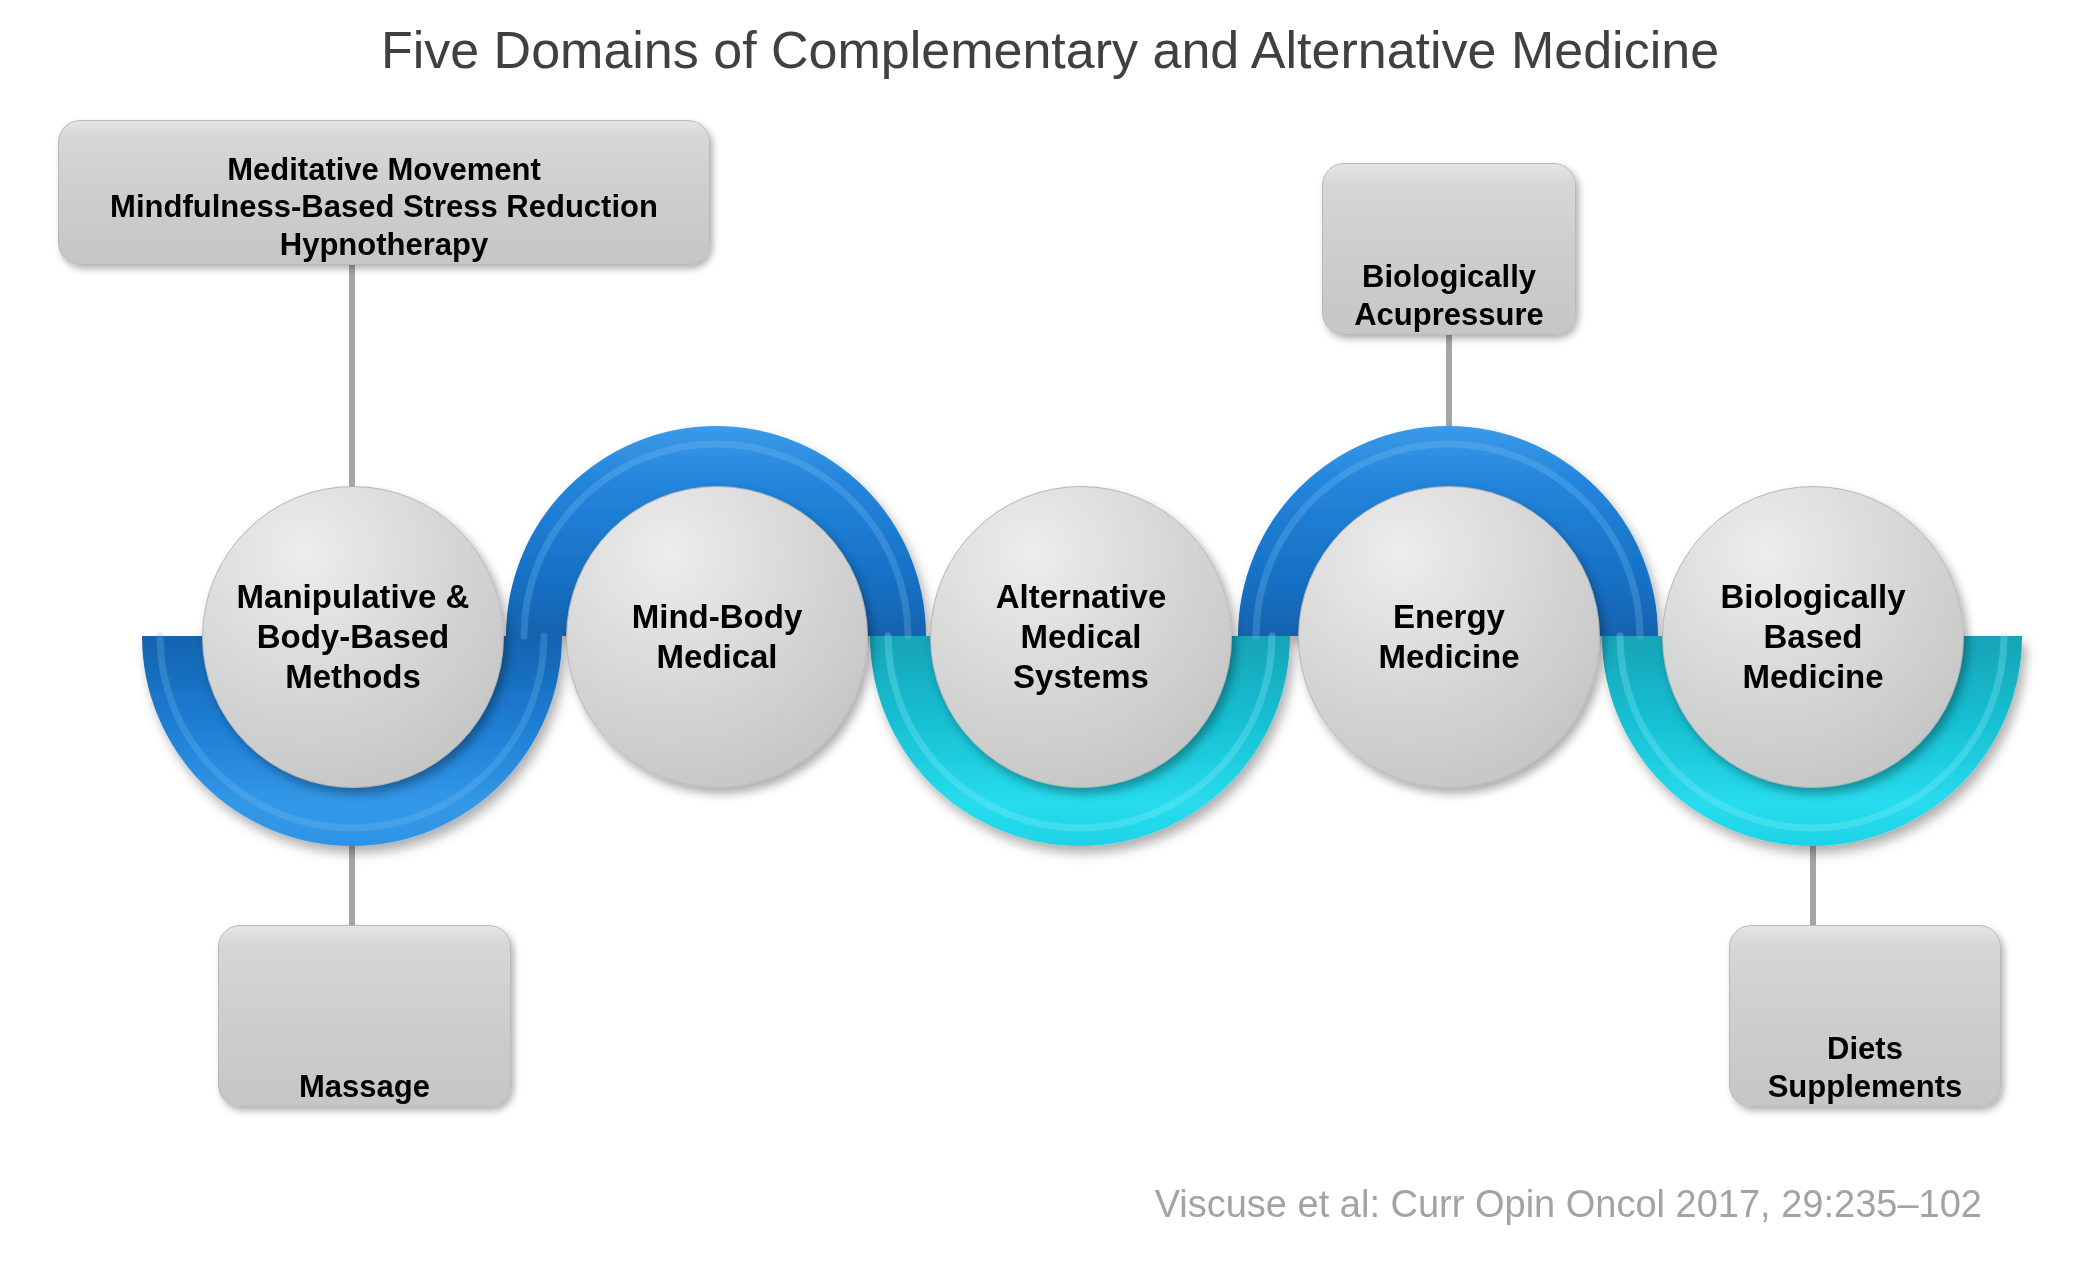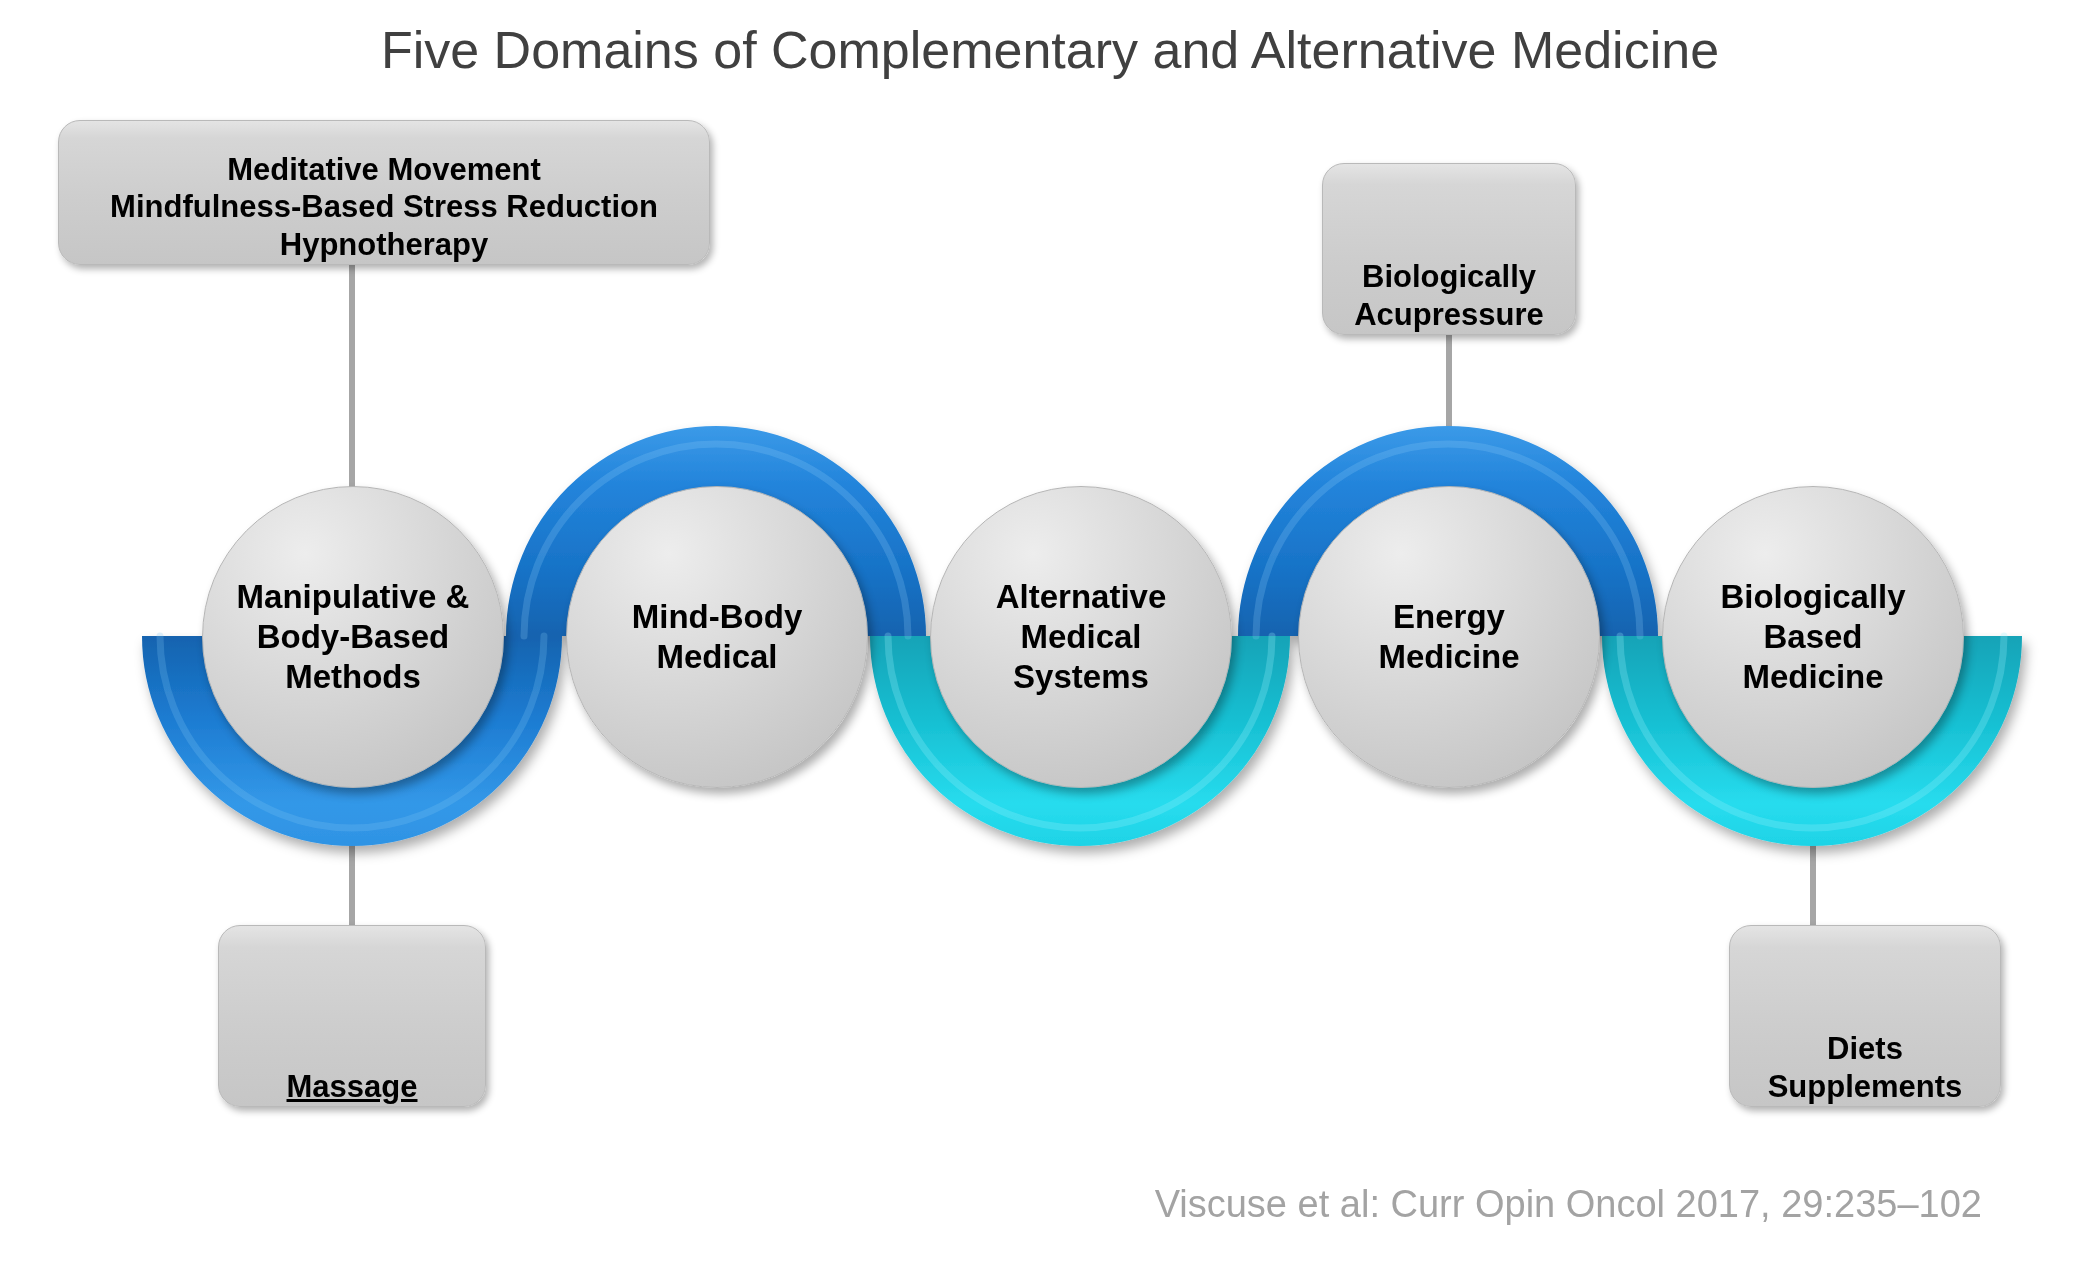--- a/index.html
+++ b/index.html
@@ -36,21 +36,21 @@
     text-align:center;
     color:#000000;
     font-weight:bold;
     line-height:1.22;
     z-index:40;
   }
   .box .txt{white-space:pre-line;}
 
   #box-meditative{left:58px;  top:120px; width:652px; height:145px; font-size:31px;}
   #box-acupuncture{left:1322px;top:163px; width:254px; height:172px; font-size:31px;}
-  #box-massage{left:218px;   top:925px; width:268px; height:182px; font-size:31px;text-decoration:underline;}
+  #box-massage{left:218px;   top:925px; width:293px; height:182px; font-size:31px;}
   #box-diets{left:1687px;    top:925px; width:272px; height:182px; font-size:31px;margin-left:42px;}
 
   
   .connector{
     position:absolute;
     background:#a6a6a6;
     width:6px;
     z-index:5;
   }
   #conn-meditative{left:349px; top:262px; height:242px;}

